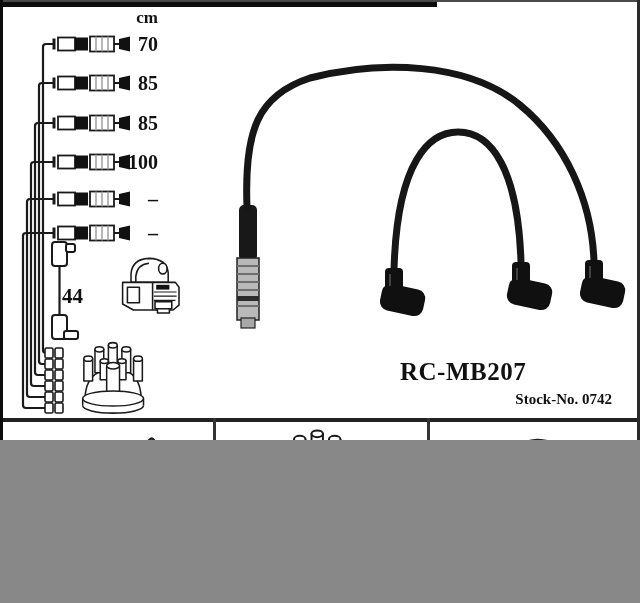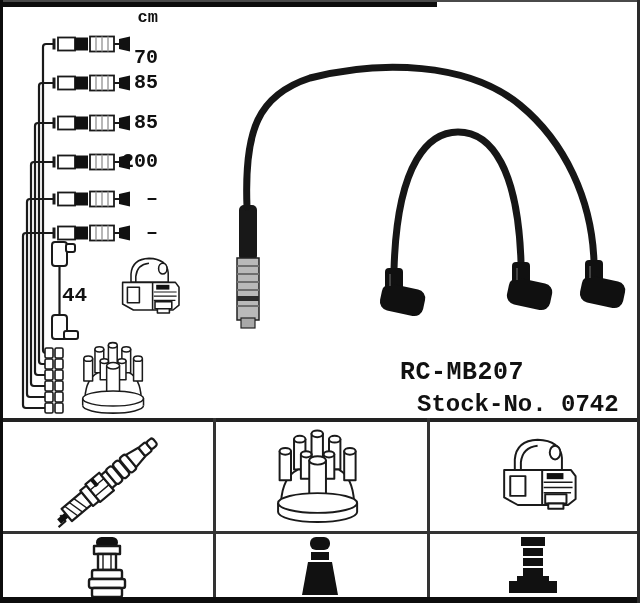--- a/index.html
+++ b/index.html
@@ -1,39 +1,39 @@
 <!DOCTYPE html>
 <html><head>
 <meta charset="utf-8">
 <style>
   html,body{margin:0;padding:0;background:#888;}
   .canvas{
-    position:relative;width:640px;height:603px;margin:0 auto;
+    position:relative;width:640px;height:440px;margin:0 auto;
     background:#fff;overflow:hidden;
-    font-family:Liberation Mono, monospace;
+    font-family:Liberation Serif, serif;
     color:#111;
   }
   .abs{position:absolute;}
   
   .frame-top-hair{left:0;top:0;width:640px;height:2px;background:#4a4a4a;}
   .frame-top-bar{left:0;top:2px;width:437px;height:5px;background:#0d0d0d;}
   .frame-left{left:0;top:0;width:3px;height:603px;background:#0d0d0d;}
   .frame-right{left:637px;top:0;width:3px;height:603px;background:#2a2a2a;}
   
   .grid-top{left:0;top:418px;width:640px;height:4px;background:#222;}
   .grid-row-div{left:0;top:531px;width:640px;height:2.5px;background:#333;}
   .grid-col-div{top:418px;width:2.5px;height:185px;background:#333;}
   .grid-bottom{left:0;top:597px;width:640px;height:6px;background:#0d0d0d;}
   
   .unit{left:100px;top:8px;width:58px;text-align:right;font-size:17px;font-weight:700;}
   .len{left:100px;width:58px;text-align:right;font-size:20px;font-weight:700;line-height:26px;height:26px;}
-  .len0{top:31px;margin-top:14px;}.len1{top:70px;}.len2{top:110px;}.len3{top:149px;}.len4{top:186px;}.len5{top:220px;}
+  .len0{top:31px;}.len1{top:70px;}.len2{top:110px;}.len3{top:149px;}.len4{top:186px;}.len5{top:220px;}
   .coil-len{left:62px;top:284px;width:34px;font-size:21px;font-weight:700;}
   .code{left:400px;top:358px;width:220px;text-align:left;font-size:25px;font-weight:700;letter-spacing:.5px;}
-  .stock{left:417px;top:391px;width:220px;text-align:left;font-size:24px;font-weight:700;}
+  .stock{left:392px;top:391px;width:220px;text-align:right;font-size:15px;font-weight:700;}
   svg{position:absolute;left:0;top:0;}
 </style>
 </head>
 <body>
 
 <div class="canvas">
 
   <svg width="640" height="603" viewBox="0 0 640 603">
     <defs>
 
@@ -237,21 +237,21 @@
       <rect x="16" y="31" width="20" height="10" fill="#111"></rect>
       <rect x="10" y="39" width="32" height="5" fill="#111"></rect>
       <rect x="2" y="44" width="48" height="12" fill="#111"></rect>
     </g>
   </svg>
 
   <div class="abs unit">cm</div>
   <div class="abs len len0">70</div>
   <div class="abs len len1">85</div>
   <div class="abs len len2">85</div>
-  <div class="abs len len3">200</div>
+  <div class="abs len len3">100</div>
   <div class="abs len len4">–</div>
   <div class="abs len len5">–</div>
   <div class="abs coil-len">44</div>
   <div class="abs code">RC-MB207</div>
   <div class="abs stock">Stock-No. 0742</div>
 
   <div class="abs grid-top"></div>
   <div class="abs grid-row-div"></div>
   <div class="abs grid-col-div" style="left:213px;"></div>
   <div class="abs grid-col-div" style="left:427px;"></div>

